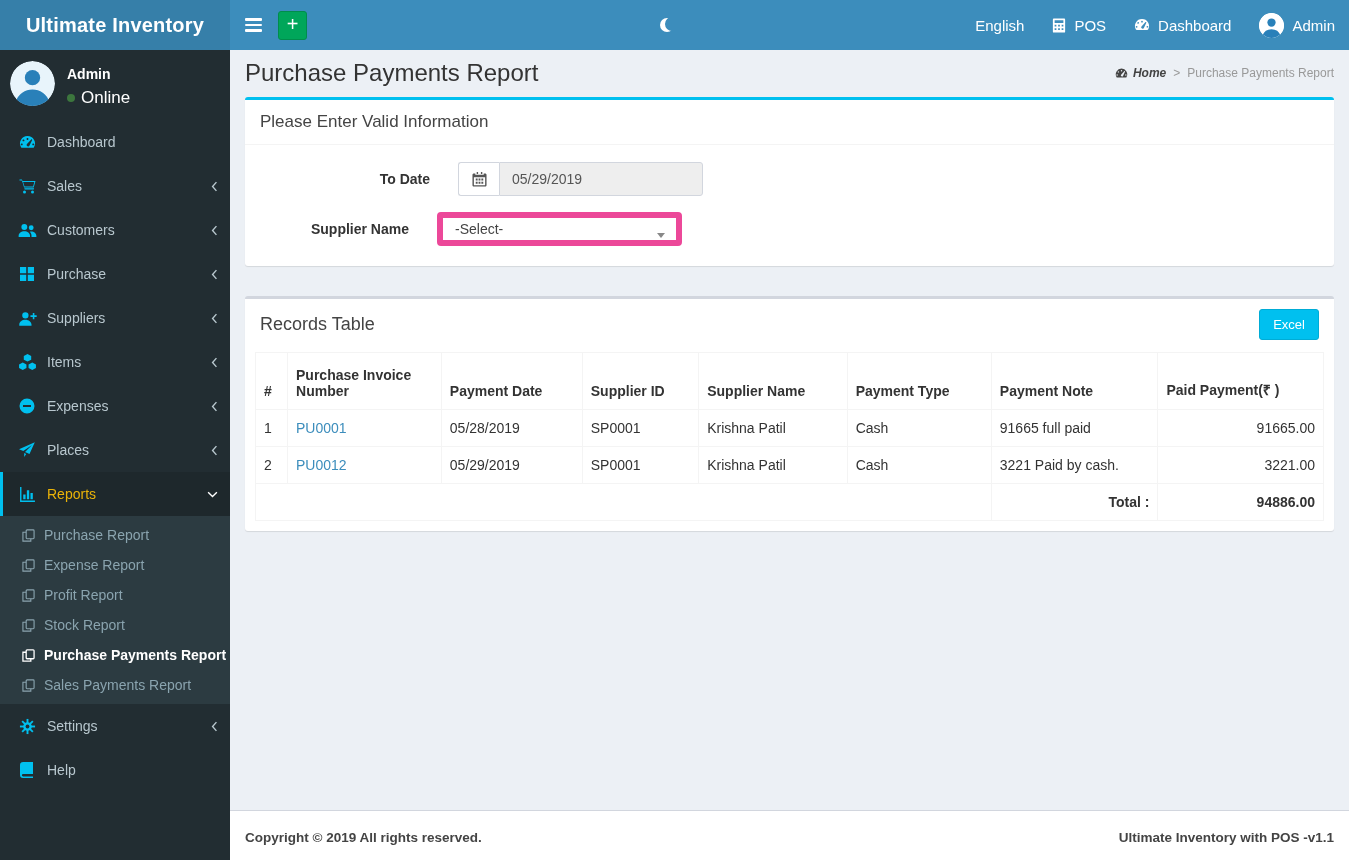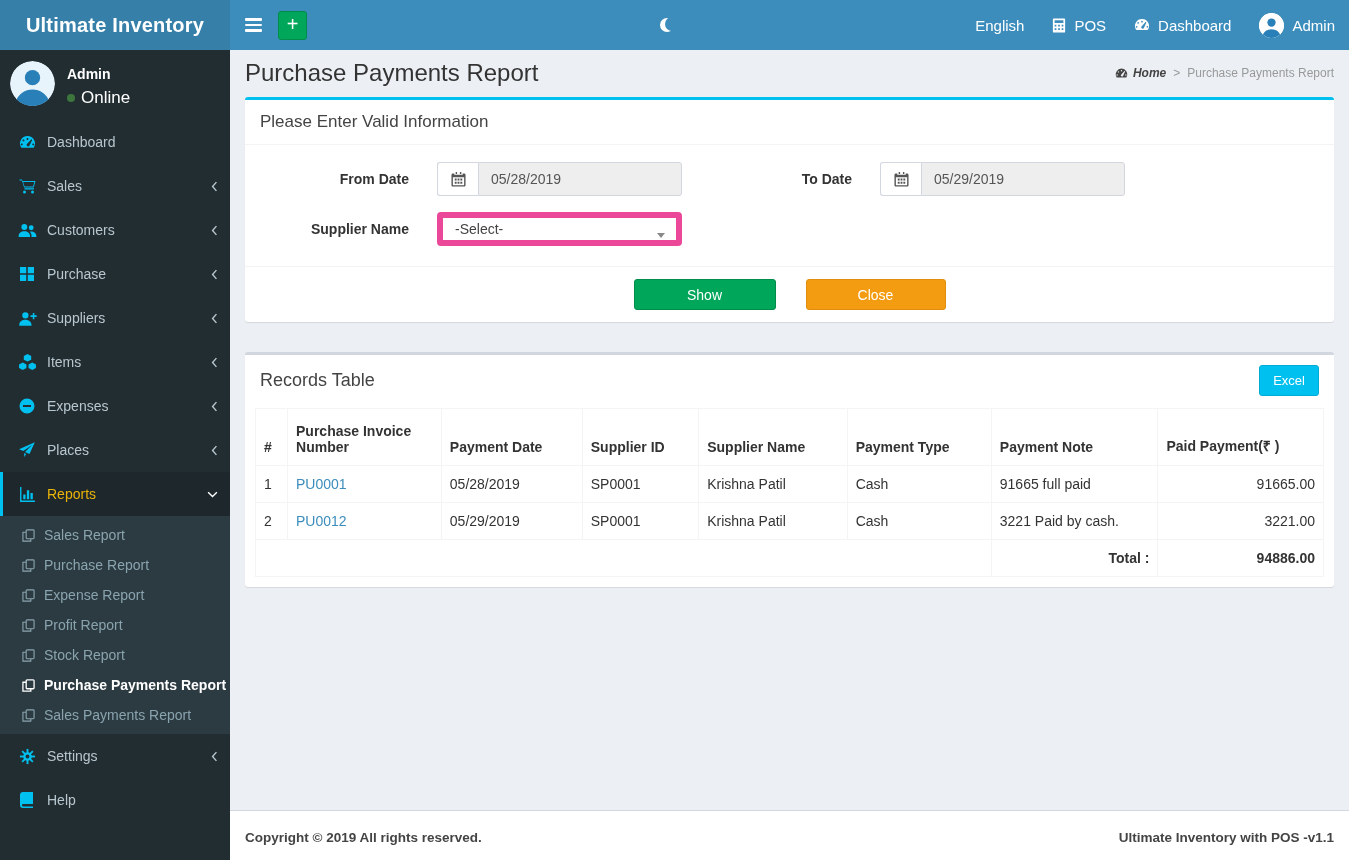--- a/index.html
+++ b/index.html
@@ -286,29 +286,20 @@
     </div>
 
     <div class="submenu">
       <div class="submenu-item">
         <span class="si-icon">
             <svg width="13" height="13" viewBox="0 0 14 14" fill="none" stroke="currentColor" stroke-width="1.2">
               <rect x="4.5" y="1" width="8.5" height="9.5" rx="1"></rect>
               <path d="M9.5 10.5V13H1V3.5h3.5"></path>
             </svg>
           </span>
-        <span>Sales Report</span>
-      </div>
-      <div class="submenu-item">
-        <span class="si-icon">
-            <svg width="13" height="13" viewBox="0 0 14 14" fill="none" stroke="currentColor" stroke-width="1.2">
-              <rect x="4.5" y="1" width="8.5" height="9.5" rx="1"></rect>
-              <path d="M9.5 10.5V13H1V3.5h3.5"></path>
-            </svg>
-          </span>
         <span>Purchase Report</span>
       </div>
       <div class="submenu-item">
         <span class="si-icon">
             <svg width="13" height="13" viewBox="0 0 14 14" fill="none" stroke="currentColor" stroke-width="1.2">
               <rect x="4.5" y="1" width="8.5" height="9.5" rx="1"></rect>
               <path d="M9.5 10.5V13H1V3.5h3.5"></path>
             </svg>
           </span>
         <span>Expense Report</span>
@@ -396,31 +387,20 @@
       <span>Purchase Payments Report</span>
     </div>
   </div>
 
   <div class="box box-filter">
     <div class="box-header">
       <span class="box-title">Please Enter Valid Information</span>
     </div>
     <div class="box-body">
       <div class="form-row">
-        <div class="fg fg-left">
-          <label>From Date</label>
-          <div class="input-group">
-            <span class="ig-addon">
-              <svg width="15" height="15" viewBox="0 0 16 16" fill="currentColor">
-                  <path d="M5 0h1.5v2H5V0zm4.5 0H11v2H9.5V0zM2 1.5h1.5V3h9V1.5H14c.8 0 1.5.7 1.5 1.5v11c0 .8-.7 1.5-1.5 1.5H2c-.8 0-1.5-.7-1.5-1.5V3c0-.8.7-1.5 1.5-1.5zM2 5.5V14h12V5.5H2zM4 7h2v2H4V7zm3 0h2v2H7V7zm3 0h2v2h-2V7zM4 10.5h2v2H4v-2zm3 0h2v2H7v-2zm3 0h2v2h-2v-2z"></path>
-                </svg>
-            </span>
-            <input class="date-input" type="text" readonly="" value="05/28/2019" style="">
-          </div>
-        </div>
         <div class="fg fg-right">
           <label>To Date</label>
           <div class="input-group">
             <span class="ig-addon">
               <svg width="15" height="15" viewBox="0 0 16 16" fill="currentColor">
                   <path d="M5 0h1.5v2H5V0zm4.5 0H11v2H9.5V0zM2 1.5h1.5V3h9V1.5H14c.8 0 1.5.7 1.5 1.5v11c0 .8-.7 1.5-1.5 1.5H2c-.8 0-1.5-.7-1.5-1.5V3c0-.8.7-1.5 1.5-1.5zM2 5.5V14h12V5.5H2zM4 7h2v2H4V7zm3 0h2v2H7V7zm3 0h2v2h-2V7zM4 10.5h2v2H4v-2zm3 0h2v2H7v-2zm3 0h2v2h-2v-2z"></path>
                 </svg>
             </span>
             <input class="date-input" type="text" readonly="" value="05/29/2019" style="">
           </div>
@@ -428,24 +408,20 @@
       </div>
       <div class="form-row">
         <div class="fg fg-left">
           <label>Supplier Name</label>
           <div class="select">
             <span>-Select-</span>
             <span class="caret"></span>
           </div>
         </div>
       </div>
-    </div>
-    <div class="box-footer">
-      <div class="btn btn-show">Show</div>
-      <div class="btn btn-close">Close</div>
     </div>
   </div>
 
   <div class="box box-records">
     <div class="box-header">
       <span class="box-title" style="font-size:18px;">Records Table</span>
       <span class="btn-excel">Excel</span>
     </div>
     <div class="table-wrap">
       <table>

